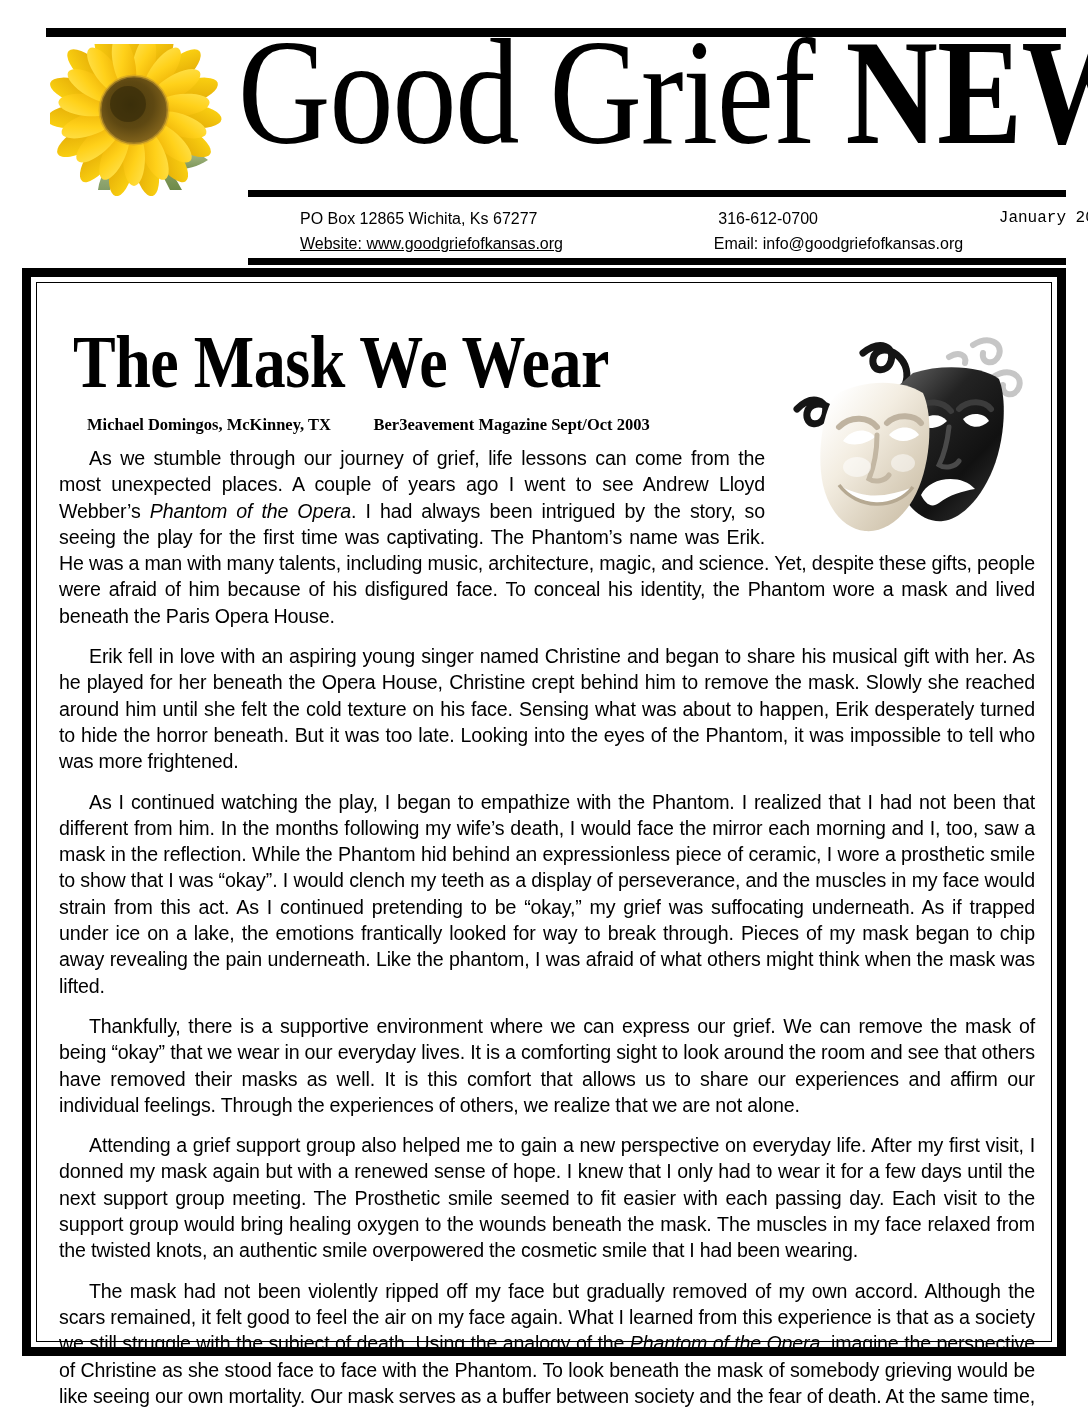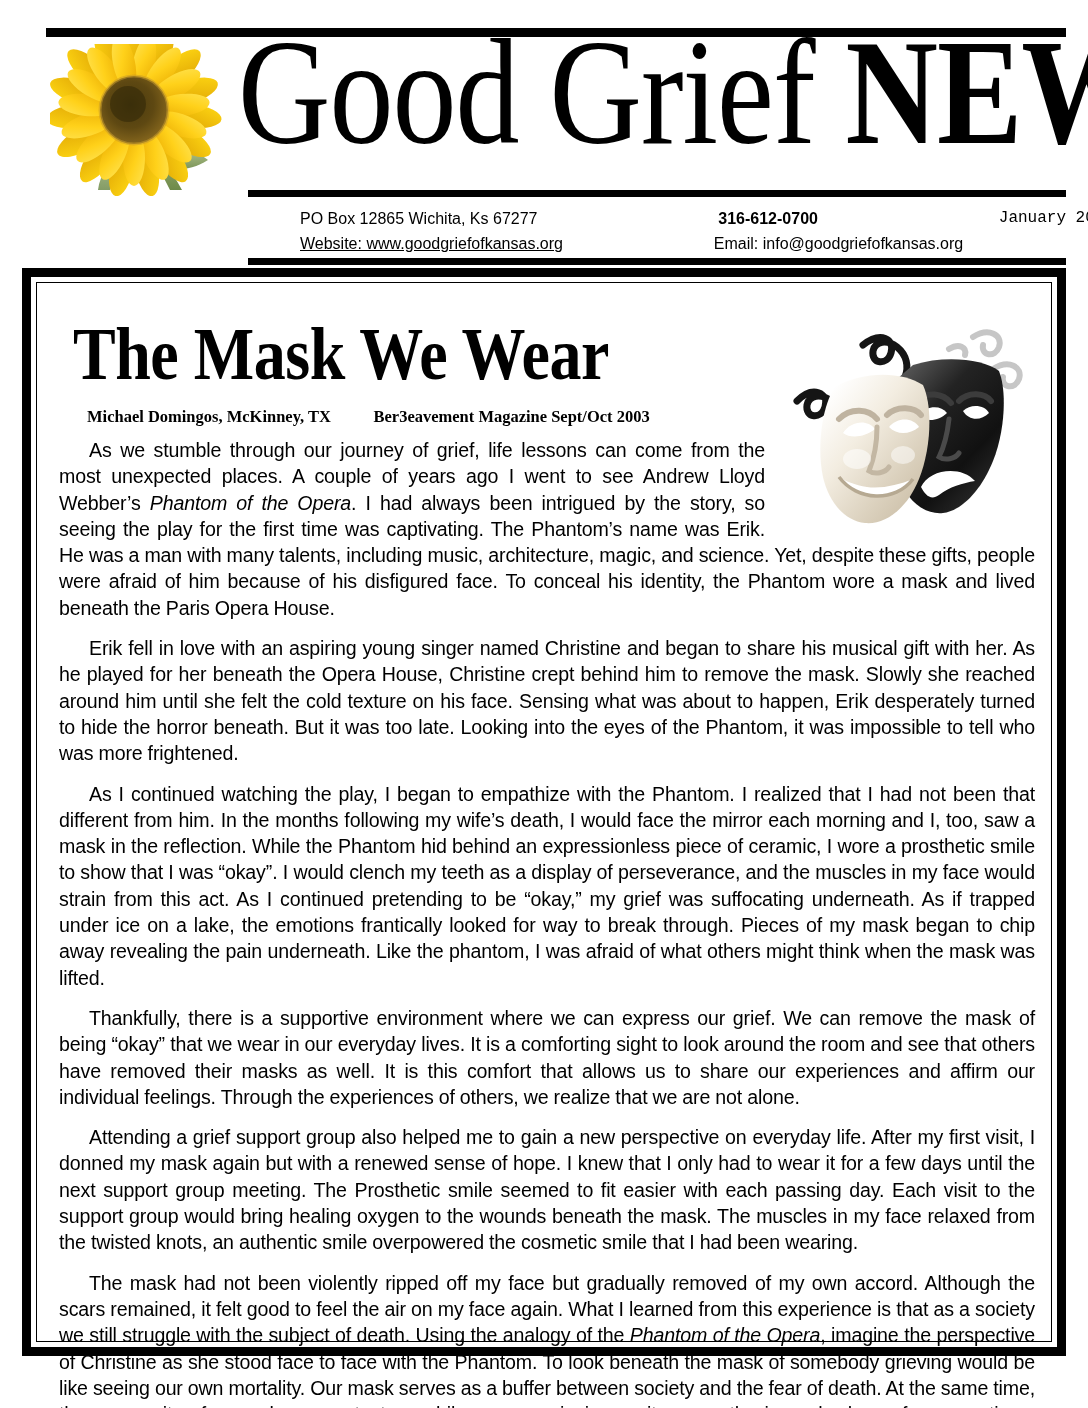--- a/index.html
+++ b/index.html
@@ -107,21 +107,21 @@
     font-size: 16px;
     line-height: 25px;
     margin-left: 48px;
   }
   .contact-row {
     display: flex;
     width: 100%;
     white-space: nowrap;
   }
   .c-left  { flex: 0 0 auto; }
-  .c-mid   { flex: 1 1 auto; text-align: center; font-weight: bold; }
+  .c-mid   { flex: 1 1 auto; text-align: center; }
   .c-right { flex: 0 0 auto; text-align: right; font-family: Liberation Mono, monospace; }
   .row2-left  { flex: 0 0 auto; text-decoration: underline; }
   .row2-right { flex: 1 1 auto; text-align: center; }
 
   
   #frame {
     position: absolute;
     left: 22px;
     top: 268px;
     width: 1044px;
@@ -135,21 +135,21 @@
     position: relative;
     width: 100%;
     height: 100%;
     border: 1px solid #000000;
     box-sizing: border-box;
     background: #ffffff;
   }
   #article {
     position: absolute;
     left: 22px;
-    top: 16px;
+    top: 24px;
     width: 976px;
     height: 1030px;
   }
 
   
   #masks {
     float: right;
     width: 258px;
     height: 225px;
     margin: 10px 0 2px 12px;

